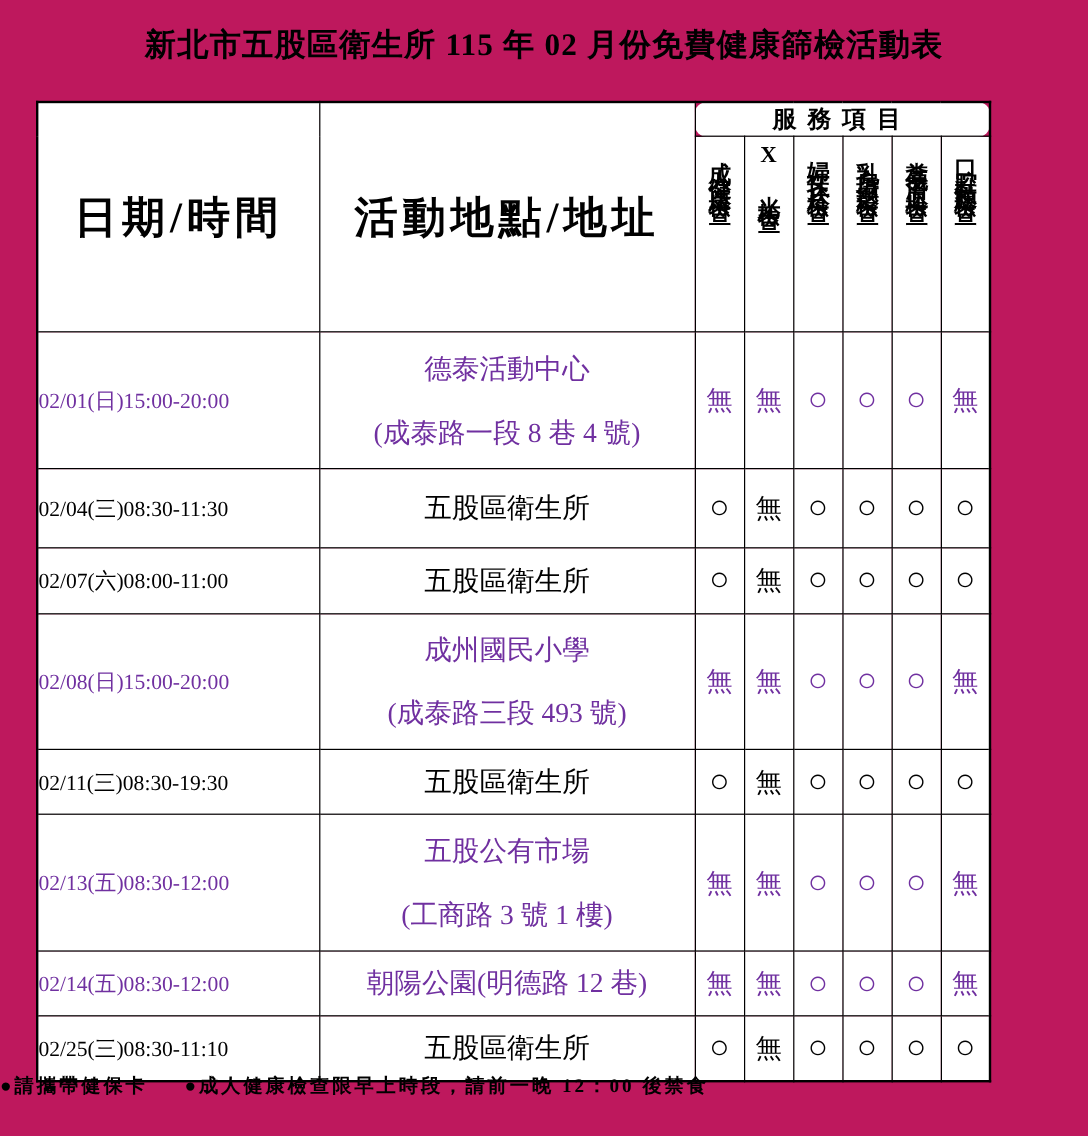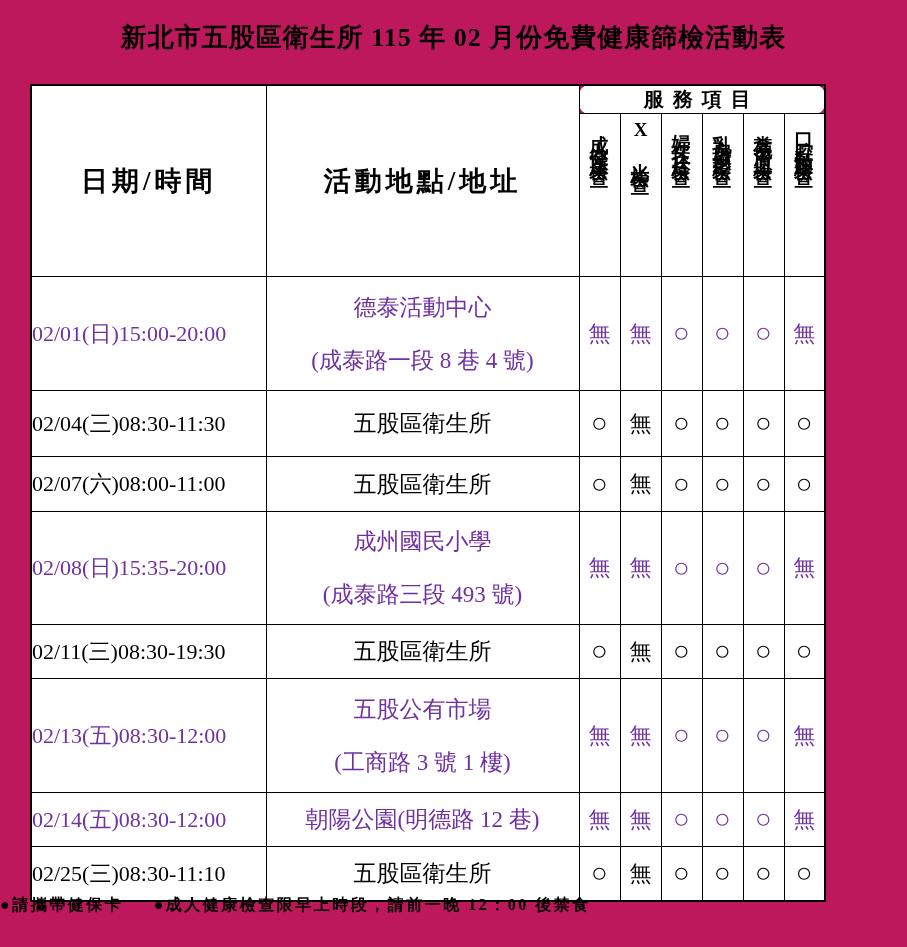--- a/index.html
+++ b/index.html
@@ -40,21 +40,21 @@
     border-collapse: collapse;
     table-layout: fixed;
     border: 2.5px solid #000;
   }
   table.sched th, table.sched td {
     border: 1.5px solid #000;
     padding: 0;
     background: #fff;
   }
   th.h-date, th.h-loc {
-    font-size: 27px;
+    font-size: 36px;
     font-weight: bold;
     letter-spacing: 4px;
     text-align: center;
     vertical-align: middle;
   }
   th.h-svc-group {
     height: 24px;
     font-size: 20px;
     font-weight: bold;
     letter-spacing: 9px;
@@ -71,21 +71,21 @@
     display: inline-block;
     writing-mode: vertical-rl;
     text-orientation: upright;
     font-size: 19px;
     font-weight: bold;
     letter-spacing: 7px;
     margin-top: 5px;
     line-height: 1;
   }
   td.date-cell {
-    font-size: 22px;
+    font-size: 18px;
     font-weight: normal;
     padding-left: 7px;
     white-space: nowrap;
     vertical-align: middle;
   }
   td.loc-cell {
     font-size: 23px;
     padding-left: 10px;
     vertical-align: middle;
     text-align: center;
@@ -177,21 +177,21 @@
             <div class="loc-line">五股區衛生所</div>
           </td>
           <td class="svc-cell"><span class="circle-mark">○</span></td>
           <td class="svc-cell"><span class="none-mark">無</span></td>
           <td class="svc-cell"><span class="circle-mark">○</span></td>
           <td class="svc-cell"><span class="circle-mark">○</span></td>
           <td class="svc-cell"><span class="circle-mark">○</span></td>
           <td class="svc-cell"><span class="circle-mark">○</span></td>
         </tr>
         <tr class="hl" style="height: 113px;">
-          <td class="date-cell">02/08(日)15:35-20:00</td>
+          <td class="date-cell">02/08(日)15:00-20:00</td>
           <td class="loc-cell">
             <div class="loc-line">成州國民小學</div>
             <div class="loc-line">(成泰路三段 493 號)</div>
           </td>
           <td class="svc-cell"><span class="none-mark">無</span></td>
           <td class="svc-cell"><span class="none-mark">無</span></td>
           <td class="svc-cell"><span class="circle-mark">○</span></td>
           <td class="svc-cell"><span class="circle-mark">○</span></td>
           <td class="svc-cell"><span class="circle-mark">○</span></td>
           <td class="svc-cell"><span class="none-mark">無</span></td>

